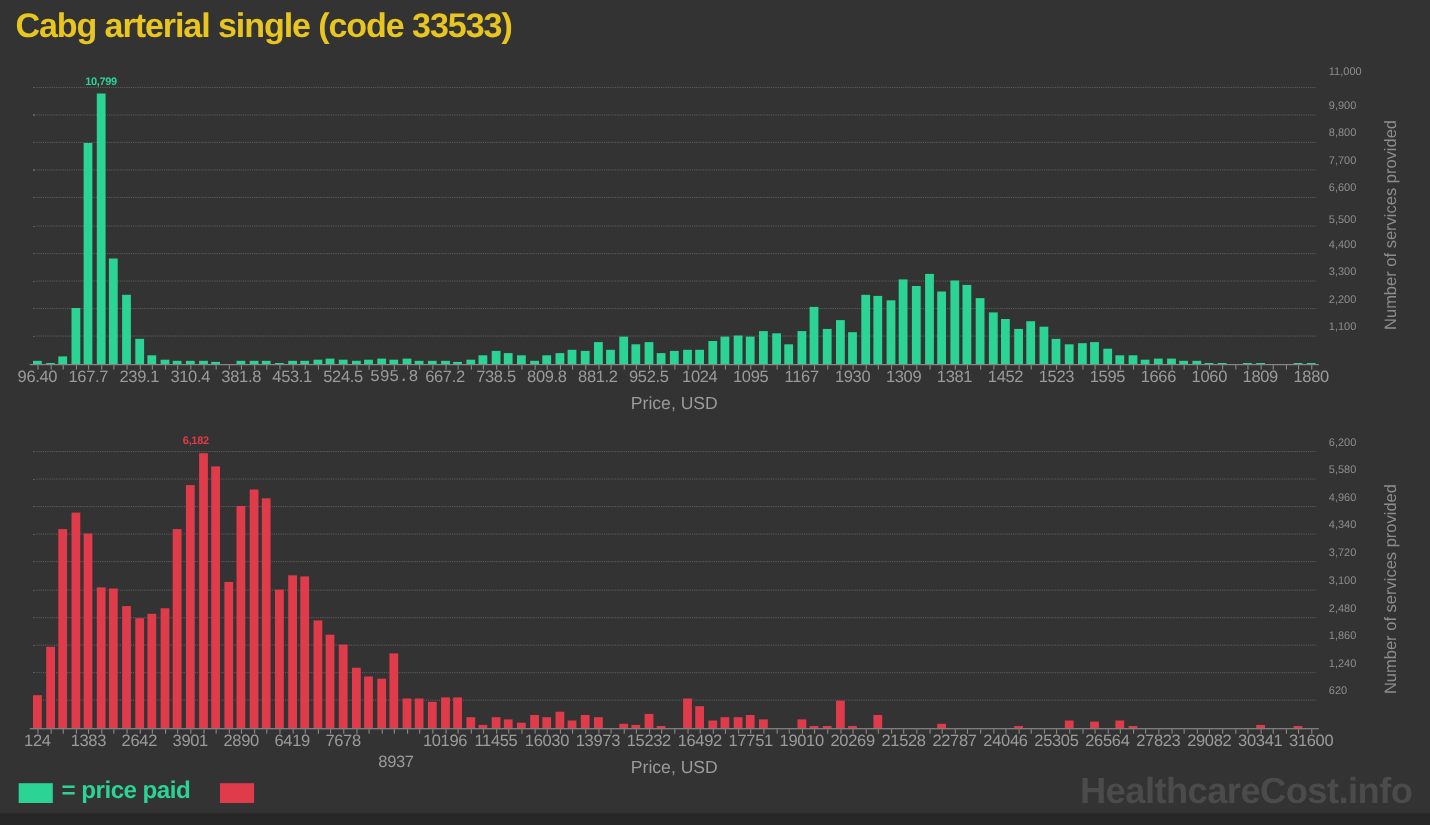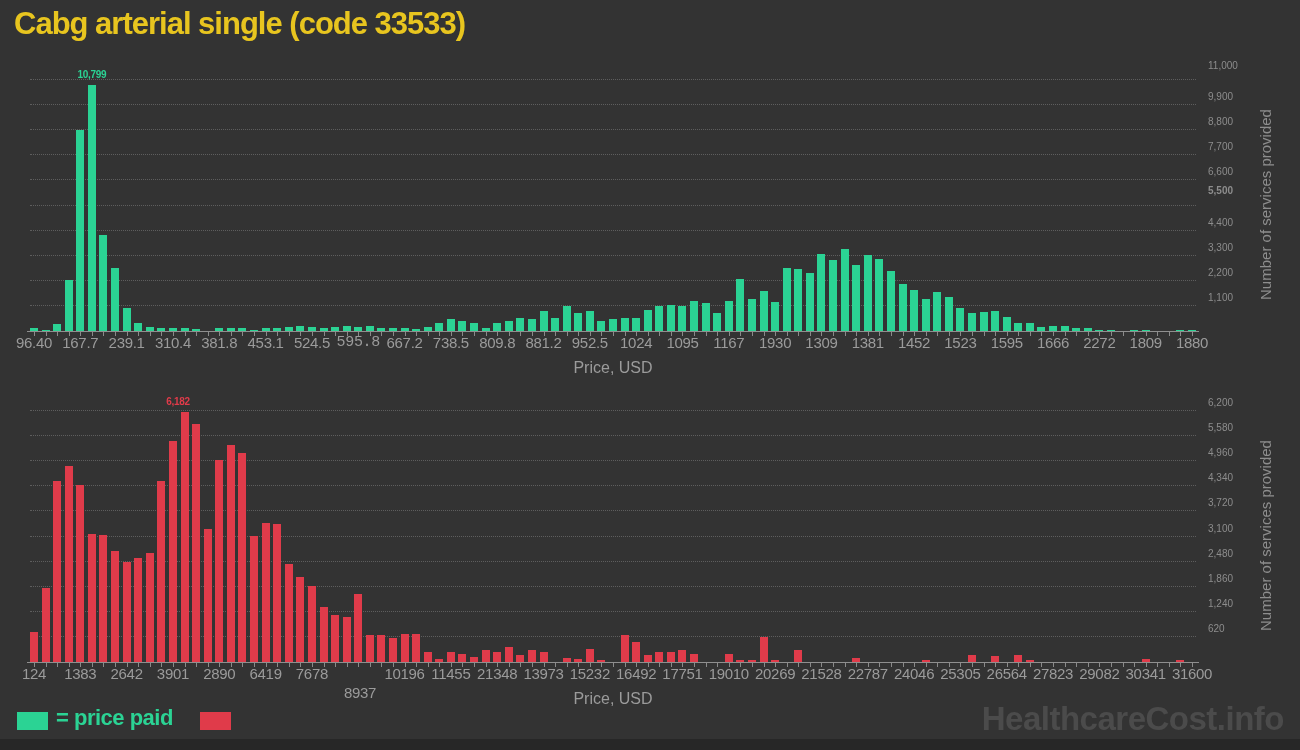--- a/index.html
+++ b/index.html
@@ -61,21 +61,21 @@
 <section class="chart-area" id="chart-0">
     <div class="grid-line" style="bottom: 25.1px;"></div>
     <div class="y-label" style="bottom: 28.1px;">1,100</div>
     <div class="grid-line" style="bottom: 50.2px;"></div>
     <div class="y-label" style="bottom: 53.2px;">2,200</div>
     <div class="grid-line" style="bottom: 75.3px;"></div>
     <div class="y-label" style="bottom: 78.3px;">3,300</div>
     <div class="grid-line" style="bottom: 100.4px;"></div>
     <div class="y-label" style="bottom: 103.4px;">4,400</div>
     <div class="grid-line" style="bottom: 125.5px;"></div>
-    <div class="y-label" style="bottom: 135px; font-weight: bold;">5,500</div>
+    <div class="y-label" style="bottom: 125px;">5,500</div>
     <div class="grid-line" style="bottom: 150.6px;"></div>
     <div class="y-label" style="bottom: 153.6px;">6,600</div>
     <div class="grid-line" style="bottom: 175.7px;"></div>
     <div class="y-label" style="bottom: 178.7px;">7,700</div>
     <div class="grid-line" style="bottom: 200.8px;"></div>
     <div class="y-label" style="bottom: 203.8px;">8,800</div>
     <div class="grid-line" style="bottom: 225.9px;"></div>
     <div class="y-label" style="bottom: 228.9px;">9,900</div>
     <div class="grid-line" style="bottom: 251px;"></div>
     <div class="y-label" style="bottom: 260px;">11,000</div>
@@ -294,21 +294,21 @@
     <div class="x-label" style="left: 606.16px;">1024</div>
     <div class="x-label" style="left: 652.48px;">1095</div>
     <div class="x-label" style="left: 698.8px;">1167</div>
     <div class="x-label" style="left: 745.12px;">1930</div>
     <div class="x-label" style="left: 791.44px;">1309</div>
     <div class="x-label" style="left: 837.76px;">1381</div>
     <div class="x-label" style="left: 884.08px;">1452</div>
     <div class="x-label" style="left: 930.4px;">1523</div>
     <div class="x-label" style="left: 976.72px;">1595</div>
     <div class="x-label" style="left: 1023.04px;">1666</div>
-    <div class="x-label" style="left: 1069.36px;">2272</div>
+    <div class="x-label" style="left: 1069.36px;">1060</div>
     <div class="x-label" style="left: 1115.68px;">1809</div>
     <div class="x-label" style="left: 1162px;">1880</div>
     <div class="x-axis-title">Price, USD</div>
     <div class="y-axis-title">Number of services provided</div>
     <div class="peak-label" style="left: 61.9px; bottom: 251.414px; color: rgb(43, 211, 148);">10,799</div>
   </section>
 <section class="chart-area" id="chart-1">
     <div class="grid-line" style="bottom: 25.1px;"></div>
     <div class="y-label" style="bottom: 28.1px;">620</div>
     <div class="grid-line" style="bottom: 50.2px;"></div>
@@ -504,21 +504,21 @@
     <div class="x-label" style="left: 4px;">124</div>
     <div class="x-label" style="left: 50.32px;">1383</div>
     <div class="x-label" style="left: 96.64px;">2642</div>
     <div class="x-label" style="left: 142.96px;">3901</div>
     <div class="x-label" style="left: 189.28px;">2890</div>
     <div class="x-label" style="left: 235.6px;">6419</div>
     <div class="x-label" style="left: 281.92px;">7678</div>
     <div class="x-label" style="left: 330px; margin-top: 19px;">8937</div>
     <div class="x-label" style="left: 374.56px;">10196</div>
     <div class="x-label" style="left: 420.88px;">11455</div>
-    <div class="x-label" style="left: 467.2px;">21348</div>
+    <div class="x-label" style="left: 467.2px;">16030</div>
     <div class="x-label" style="left: 513.52px;">13973</div>
     <div class="x-label" style="left: 559.84px;">15232</div>
     <div class="x-label" style="left: 606.16px;">16492</div>
     <div class="x-label" style="left: 652.48px;">17751</div>
     <div class="x-label" style="left: 698.8px;">19010</div>
     <div class="x-label" style="left: 745.12px;">20269</div>
     <div class="x-label" style="left: 791.44px;">21528</div>
     <div class="x-label" style="left: 837.76px;">22787</div>
     <div class="x-label" style="left: 884.08px;">24046</div>
     <div class="x-label" style="left: 930.4px;">25305</div>

